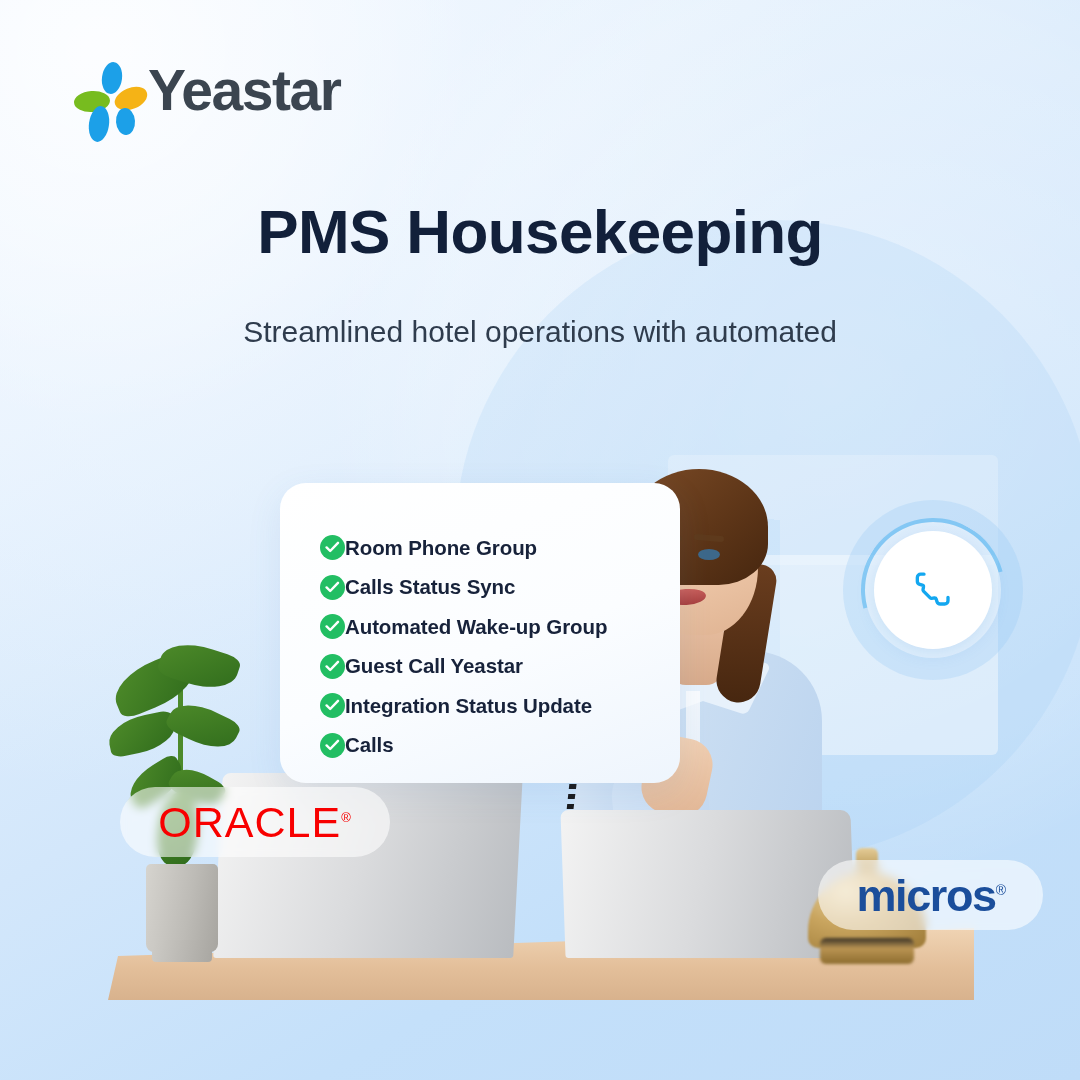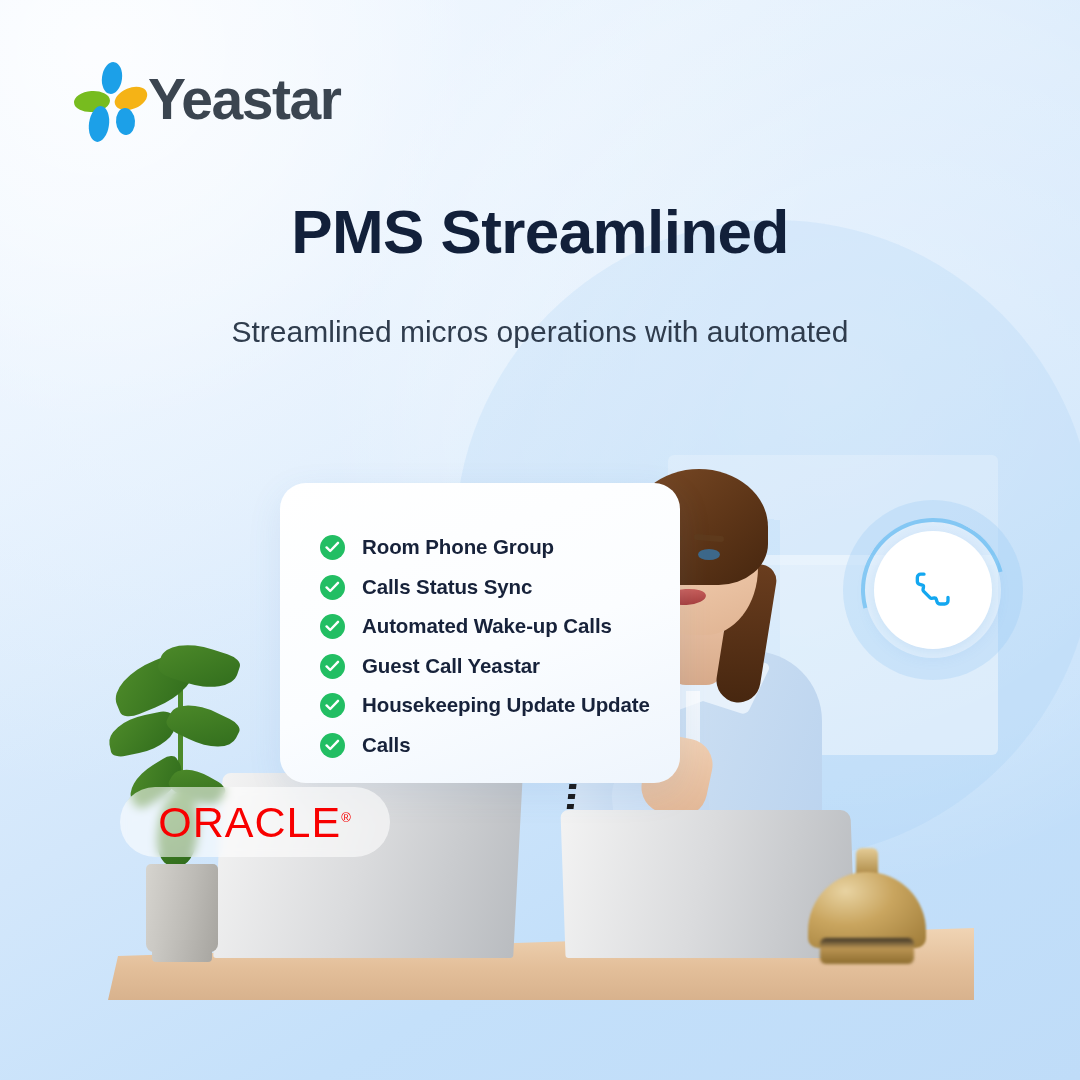--- a/index.html
+++ b/index.html
@@ -41,21 +41,21 @@
   }
   .arc-soft-tl {
     width: 760px; height: 760px;
     left: -280px; top: -330px;
     background: radial-gradient(circle, rgba(255,255,255,0.75) 0%, rgba(255,255,255,0) 70%);
   }
 
   
   #logo-row {
     position: absolute; left: 76px; top: 62px;
-    display: flex; align-items: flex-end; gap: 10px;
+    display: flex; align-items: flex-start; gap: 10px;
   }
   #logo-mark { position: relative; width: 62px; height: 66px; }
   #logo-mark span { position: absolute; border-radius: 50%; display: block; }
   .pet-top   { width: 20px; height: 32px; left: 26px; top: 0px;  background: #1CA0E8; transform: rotate(8deg); }
   .pet-right { width: 34px; height: 21px; left: 38px; top: 26px; background: #F5B316; transform: rotate(-22deg); }
   .pet-left  { width: 36px; height: 21px; left: -2px; top: 29px; background: #77BC1F; transform: rotate(-4deg); }
   .pet-bl    { width: 20px; height: 36px; left: 13px; top: 44px; background: #1CA0E8; transform: rotate(8deg); }
   .pet-br    { width: 19px; height: 27px; left: 40px; top: 46px; background: #1CA0E8; transform: rotate(-4deg); }
 
   #logo-word {
@@ -101,21 +101,21 @@
   
   #feature-card {
     position: absolute; left: 172px; top: 28px;
     width: 400px; height: 300px;
     background: linear-gradient(160deg, #ffffff 0%, #fbfdff 55%, #eef5fd 100%);
     border-radius: 26px;
     box-shadow: 0 10px 34px rgba(68,120,180,0.10);
     padding: 52px 0 0 40px;
   }
   .feature-item {
-    display: flex; align-items: flex-start; gap: 17px;
+    display: flex; align-items: center; 
     margin-bottom: 14.5px;
   }
   .check {
     width: 25px; height: 25px; border-radius: 50%;
     background: #22BE63; flex: 0 0 25px;
     position: relative;
   }
   .check svg { position: absolute; left: 5px; top: 6px; }
   .feature-label {
     font-size: 20.5px; font-weight: 600; letter-spacing: -0.1px;
@@ -330,24 +330,24 @@
     <div id="logo-mark">
       <span class="pet-top"></span>
       <span class="pet-right"></span>
       <span class="pet-left"></span>
       <span class="pet-bl"></span>
       <span class="pet-br"></span>
     </div>
     <div id="logo-word">Yeastar</div>
   </div>
 
-  <h1 id="headline">PMS Streamlined</h1>
+  <h1 id="headline">PMS Housekeeping</h1>
 
   <div id="subhead">
-    <span class="l1">Streamlined micros operations with automated</span>
+    <span class="l1">Streamlined hotel operations with automated</span>
   </div>
 
   <div id="scene">
 
     <div id="right-panel2"></div>
     <div id="right-panel"></div>
 
     <div id="desk"></div>
 
     <div class="laptop" id="laptop-a"></div>
@@ -411,37 +411,37 @@
             </svg>
         </span>
         <span class="feature-label">Calls Status Sync</span>
       </div>
       <div class="feature-item">
         <span class="check">
           <svg width="15" height="13" viewBox="0 0 15 13">
               <path d="M1.6 6.4 L5.2 10 L13 1.8" fill="none" stroke="#ffffff" stroke-width="2.4" stroke-linecap="round" stroke-linejoin="round"></path>
             </svg>
         </span>
-        <span class="feature-label">Automated Wake-up Calls</span>
+        <span class="feature-label">Automated Wake-up Group</span>
       </div>
       <div class="feature-item">
         <span class="check">
           <svg width="15" height="13" viewBox="0 0 15 13">
               <path d="M1.6 6.4 L5.2 10 L13 1.8" fill="none" stroke="#ffffff" stroke-width="2.4" stroke-linecap="round" stroke-linejoin="round"></path>
             </svg>
         </span>
         <span class="feature-label">Guest Call Yeastar</span>
       </div>
       <div class="feature-item">
         <span class="check">
           <svg width="15" height="13" viewBox="0 0 15 13">
               <path d="M1.6 6.4 L5.2 10 L13 1.8" fill="none" stroke="#ffffff" stroke-width="2.4" stroke-linecap="round" stroke-linejoin="round"></path>
             </svg>
         </span>
-        <span class="feature-label">Housekeeping Update Update</span>
+        <span class="feature-label">Integration Status Update</span>
       </div>
       <div class="feature-item">
         <span class="check">
           <svg width="15" height="13" viewBox="0 0 15 13">
               <path d="M1.6 6.4 L5.2 10 L13 1.8" fill="none" stroke="#ffffff" stroke-width="2.4" stroke-linecap="round" stroke-linejoin="round"></path>
             </svg>
         </span>
         <span class="feature-label">Calls</span>
       </div>
     </div>
@@ -456,14 +456,17 @@
         </svg>
       </div>
     </div>
 
   </div>
 
   <div class="badge" id="badge-oracle">
     <span class="oracle-word"><span>ORACLE</span><sup>®</sup></span>
   </div>
 
+  <div class="badge" id="badge-micros">
+    <span class="micros-word"><span>micros</span><sup>®</sup></span>
+  </div>
 
 </div>
 
 </body></html>

